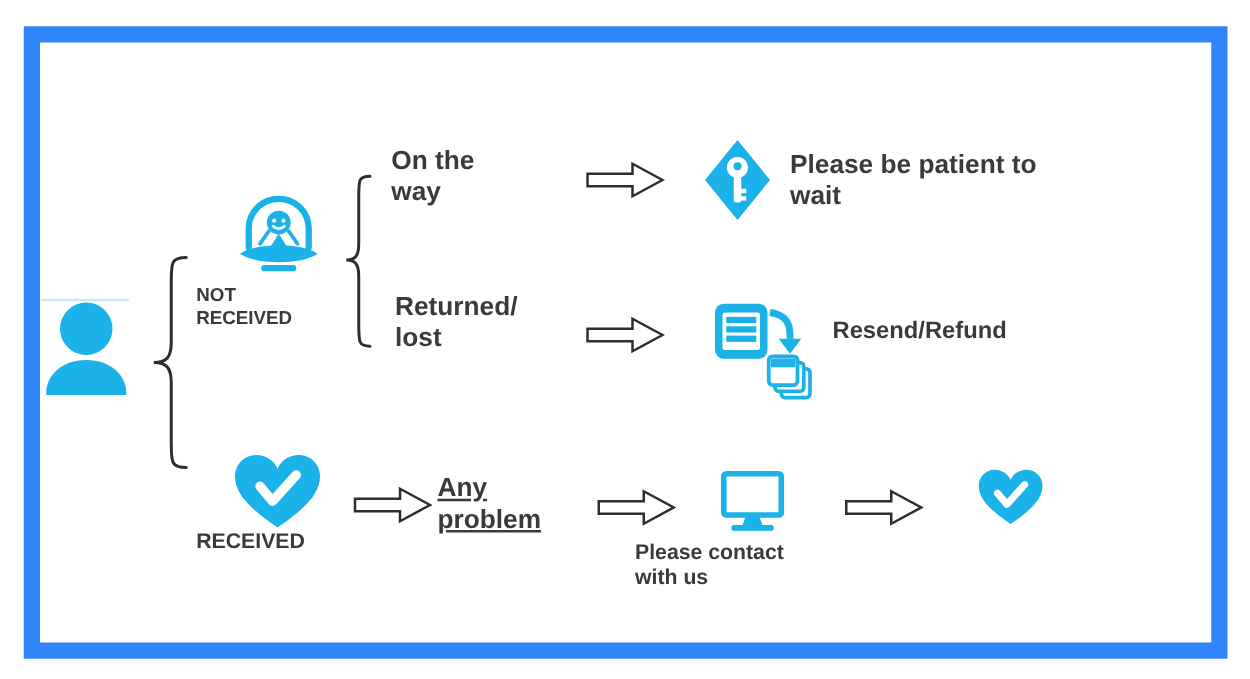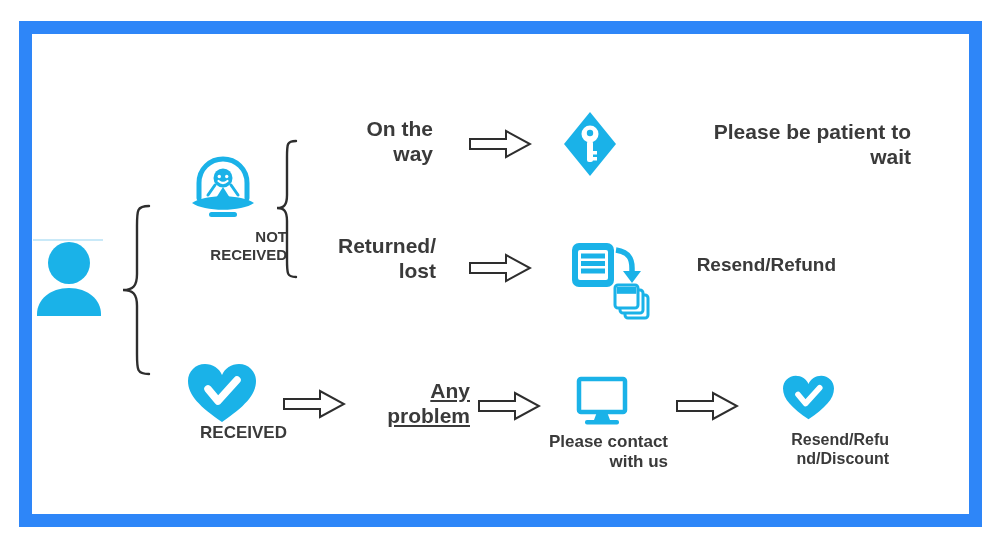--- a/index.html
+++ b/index.html
@@ -13,21 +13,21 @@
     position:relative;width:1000px;height:543px;background:#ffffff;
     font-family:"Liberation Sans",sans-serif;overflow:hidden;
   }
   .frame{
     position:absolute;left:19px;top:21px;width:963px;height:506px;
     box-sizing:border-box;border:13px solid var(--frame);background:#ffffff;
   }
   .abs{position:absolute;}
   .label{
     position:absolute;font-weight:bold;color:var(--text);
-    text-align:right;white-space:pre-line;line-height:1.2;
+    text-align:left;white-space:pre-line;line-height:1.2;
   }
   .accent-fill{fill:var(--accent);}
   .accent-stroke{stroke:var(--accent);fill:#ffffff;}
   .accent-stroke-open{stroke:var(--accent);fill:none;}
   .white-fill{fill:#ffffff;}
   .white-stroke{stroke:#ffffff;fill:none;}
   .arrow-shape{fill:#ffffff;stroke:var(--line);stroke-width:2;stroke-linejoin:miter;}
   .brace-path{fill:none;stroke:var(--line);stroke-width:2.4;stroke-linecap:round;}
   .head-line{position:absolute;left:33px;top:239px;width:70px;height:2px;background:#c9e9f8;}
 </style>
@@ -72,21 +72,21 @@
     <polygon class="arrow-shape" points="2,12 38,12 38,4 62,17 38,30 38,22 2,22"></polygon>
   </svg>
   <svg class="abs" style="left:563px;top:111px;" width="54" height="66" viewBox="0 0 54 66">
     <polygon class="accent-fill" points="27,1 53,33 27,65 1,33"></polygon>
     <circle class="white-fill" cx="27" cy="23" r="8.5"></circle>
     <circle class="accent-fill" cx="27" cy="22" r="3.2"></circle>
     <rect class="white-fill" x="24" y="30" width="6" height="21" rx="2"></rect>
     <rect class="white-fill" x="29" y="40" width="5" height="3.5"></rect>
     <rect class="white-fill" x="29" y="46" width="5" height="3.5"></rect>
   </svg>
-  <div class="label" style="left:681px;top:119px;width:230px;font-size:21px;">Please be patient to
+  <div class="label" style="left:632px;top:119px;width:230px;font-size:21px;">Please be patient to
 wait</div>
 
   <div class="label" style="left:316px;top:233px;width:120px;font-size:21px;">Returned/
 lost</div>
   <svg class="abs" style="left:468px;top:251px;" width="64" height="34" viewBox="0 0 64 34">
     <polygon class="arrow-shape" points="2,12 38,12 38,4 62,17 38,30 38,22 2,22"></polygon>
   </svg>
   <svg class="abs" style="left:568px;top:238px;" width="84" height="84" viewBox="0 0 84 84">
     <rect class="accent-fill" x="4" y="5" width="42" height="44" rx="7"></rect>
     <rect class="white-fill" x="10" y="12" width="30" height="30" rx="2"></rect>
@@ -126,15 +126,13 @@
 with us</div>
 
   <svg class="abs" style="left:675px;top:389px;" width="64" height="34" viewBox="0 0 64 34">
     <polygon class="arrow-shape" points="2,12 38,12 38,4 62,17 38,30 38,22 2,22"></polygon>
   </svg>
 
   <svg class="abs" style="left:782px;top:375px;" width="53" height="45" viewBox="0 0 70 60">
     <path class="accent-fill" d="M35,59 C13,44 1,32 1,18 C1,8.5 8.5,1 18,1 C25.5,1 32.5,5.5 35,12 C37.5,5.5 44.5,1 52,1 C61.5,1 69,8.5 69,18 C69,32 57,44 35,59 Z"></path>
     <polyline class="white-stroke" stroke-width="7.5" stroke-linecap="round" stroke-linejoin="round" points="21,26 31,38 50,17"></polyline>
   </svg>
-  <div class="label" style="left:729px;top:430px;width:160px;font-size:16px;">Resend/Refu
-nd/Discount</div>
 </div>
 
 </body></html>

